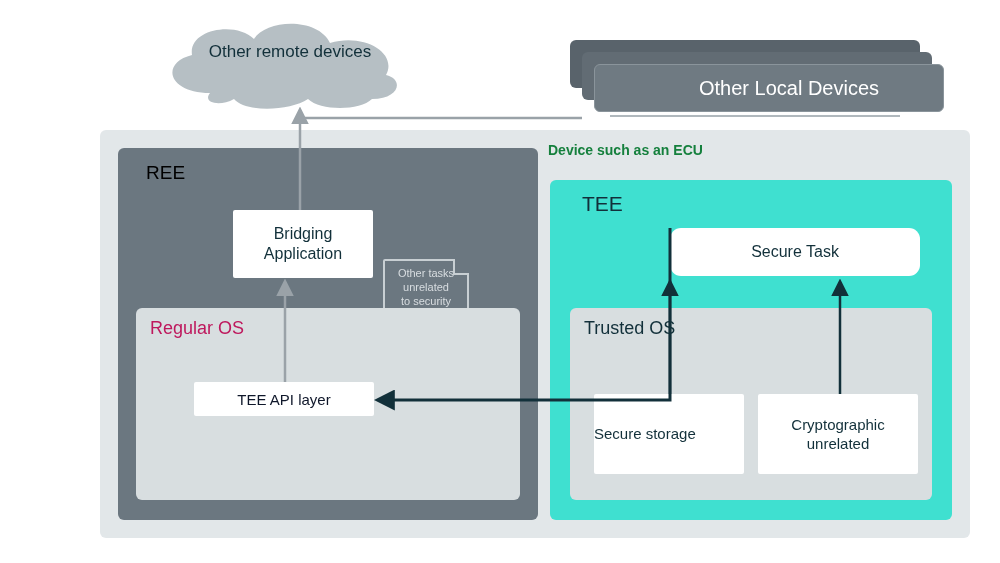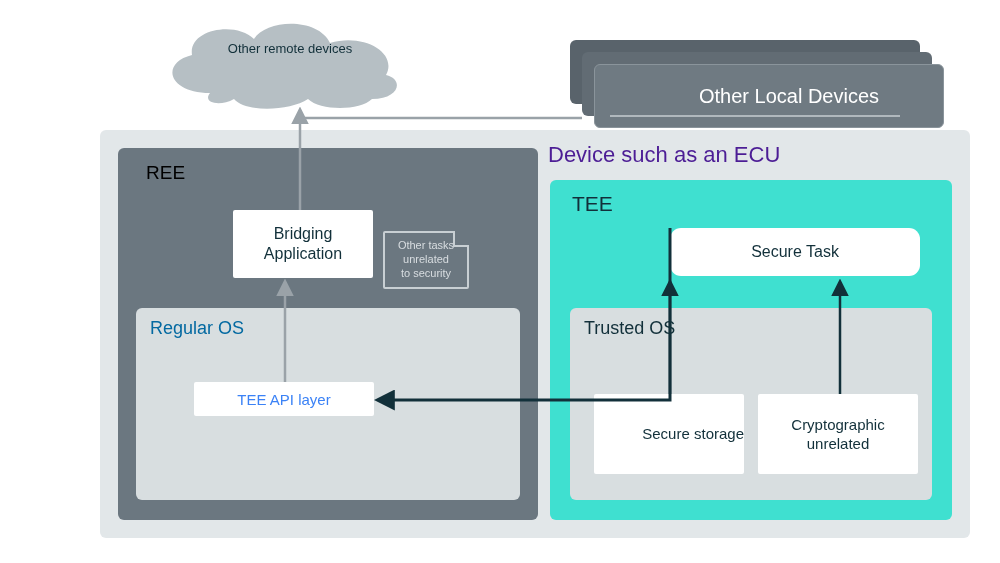--- a/index.html
+++ b/index.html
@@ -24,36 +24,36 @@
     width: 260px;
     height: 95px;
   }
   .cloud-svg { position: absolute; left: 0; top: 0; }
   .cloud-label {
     position: absolute;
     left: 50px; top: 26px;
     width: 180px;
     text-align: center;
     color: #12303a;
-    font-size: 13px;
+    font-size: 17px;
     line-height: 1.25;
   }
 
   
   .local-devices {
     position: absolute;
     left: 570px;
     top: 40px;
     width: 380px;
     height: 65px;
   }
   .ld-card {
     position: absolute;
     width: 350px;
-    height: 64px;
+    height: 48px;
     border-radius: 6px;
     background: #6b7780;
     padding-left: 40px;
   }
   .ld3 { left: 0px; top: 0px; background:#59636b; }
   .ld2 { left: 12px; top: 12px; background:#626c74; }
   .ld1 { left: 24px; top: 24px; background:#6f7a82; color:#fff; display:flex; align-items:center; justify-content:center; font-size:20px; border:1px solid #8a949b;}
   .ld-underline {
     position:absolute;
     left: 40px; top: 75px;
@@ -68,23 +68,23 @@
     top: 130px;
     width: 870px;
     height: 408px;
     background: #e2e7e9;
     border-radius: 6px;
   }
   .device-title {
     position: absolute;
     left: 448px;
     top: 12px;
-    font-size: 22px;
-    font-weight: 400;
-    color: #4c1d95;
+    font-size: 14px;
+    font-weight: 700;
+    color: #15803d;
   }
 
   
   .ree {
     position: absolute;
     left: 18px;
     top: 18px;
     width: 420px;
     height: 372px;
     background: #6b7780;
@@ -121,20 +121,21 @@
     border-top-left-radius: 2px;
     border-bottom-left-radius: 2px;
     border-bottom-right-radius: 2px;
     background: transparent;
     color: #d8dde0;
     font-size: 11px;
     line-height: 1.25;
     text-align: center;
     display:flex; align-items:center; justify-content:center;
     padding: 12px;
+    margin-top: 28px;
   }
   .note-card::after {
     
     content:"";
     position:absolute;
     right:-2px; top:-2px;
     width: 14px; height:14px;
     border-left: 2px solid #c8cfd3;
     border-bottom: 2px solid #c8cfd3;
     background: #6b7780;
@@ -149,46 +150,46 @@
     background: #d8dee0;
     border-radius: 6px;
   }
   .regos::after { content:none; }
   .note2 { left: 276px; top: 88px; border-color:#9ea8ad; color:#6f7a82; }
   .note2::after { background:#d8dee0; border-color:#9ea8ad; }
   .regos-title {
     position: absolute;
     left: 14px; top: 10px;
     font-size: 18px;
-    color: #0369a1;
+    color: #be185d;
   }
   .tee-api {
     position: absolute;
     left: 58px; top: 74px;
     width: 180px; height: 34px;
     background: #ffffff;
-    color: #3b82f6;
+    color: #0f172a;
     display:flex; align-items:center; justify-content:center;
     font-size: 15px;
     border-radius: 2px;
   }
 
   
   .tee {
     position: absolute;
     left: 450px;
     top: 50px;
     width: 402px;
     height: 340px;
     background: #3fe0d0;
     border-radius: 6px;
   }
   .tee-title {
     position: absolute;
-    left: 22px; top: 12px;
+    left: 32px; top: 12px;
     font-size: 21px;
     color: #12303a;
   }
   .secure-task {
     position: absolute;
     left: 120px; top: 48px;
     width: 250px; height: 48px;
     background: #ffffff;
     color: #12303a;
     display:flex; align-items:center; justify-content:center;
@@ -207,21 +208,21 @@
     left: 14px; top: 10px;
     font-size: 18px;
     color: #12303a;
   }
   .secure-storage {
     position: absolute;
     left: 24px; top: 86px;
     width: 150px; height: 80px;
     background: #ffffff;
     color: #12303a;
-    display:flex; align-items:center; justify-content:flex-end;
+    display:flex; align-items:center; justify-content:flex-start;
     text-align:center;
     font-size: 15px; line-height:1.3;
     border-radius: 2px;
   }
   .crypto-services {
     position: absolute;
     left: 188px; top: 86px;
     width: 160px; height: 80px;
     background: #ffffff;
     color: #12303a;

